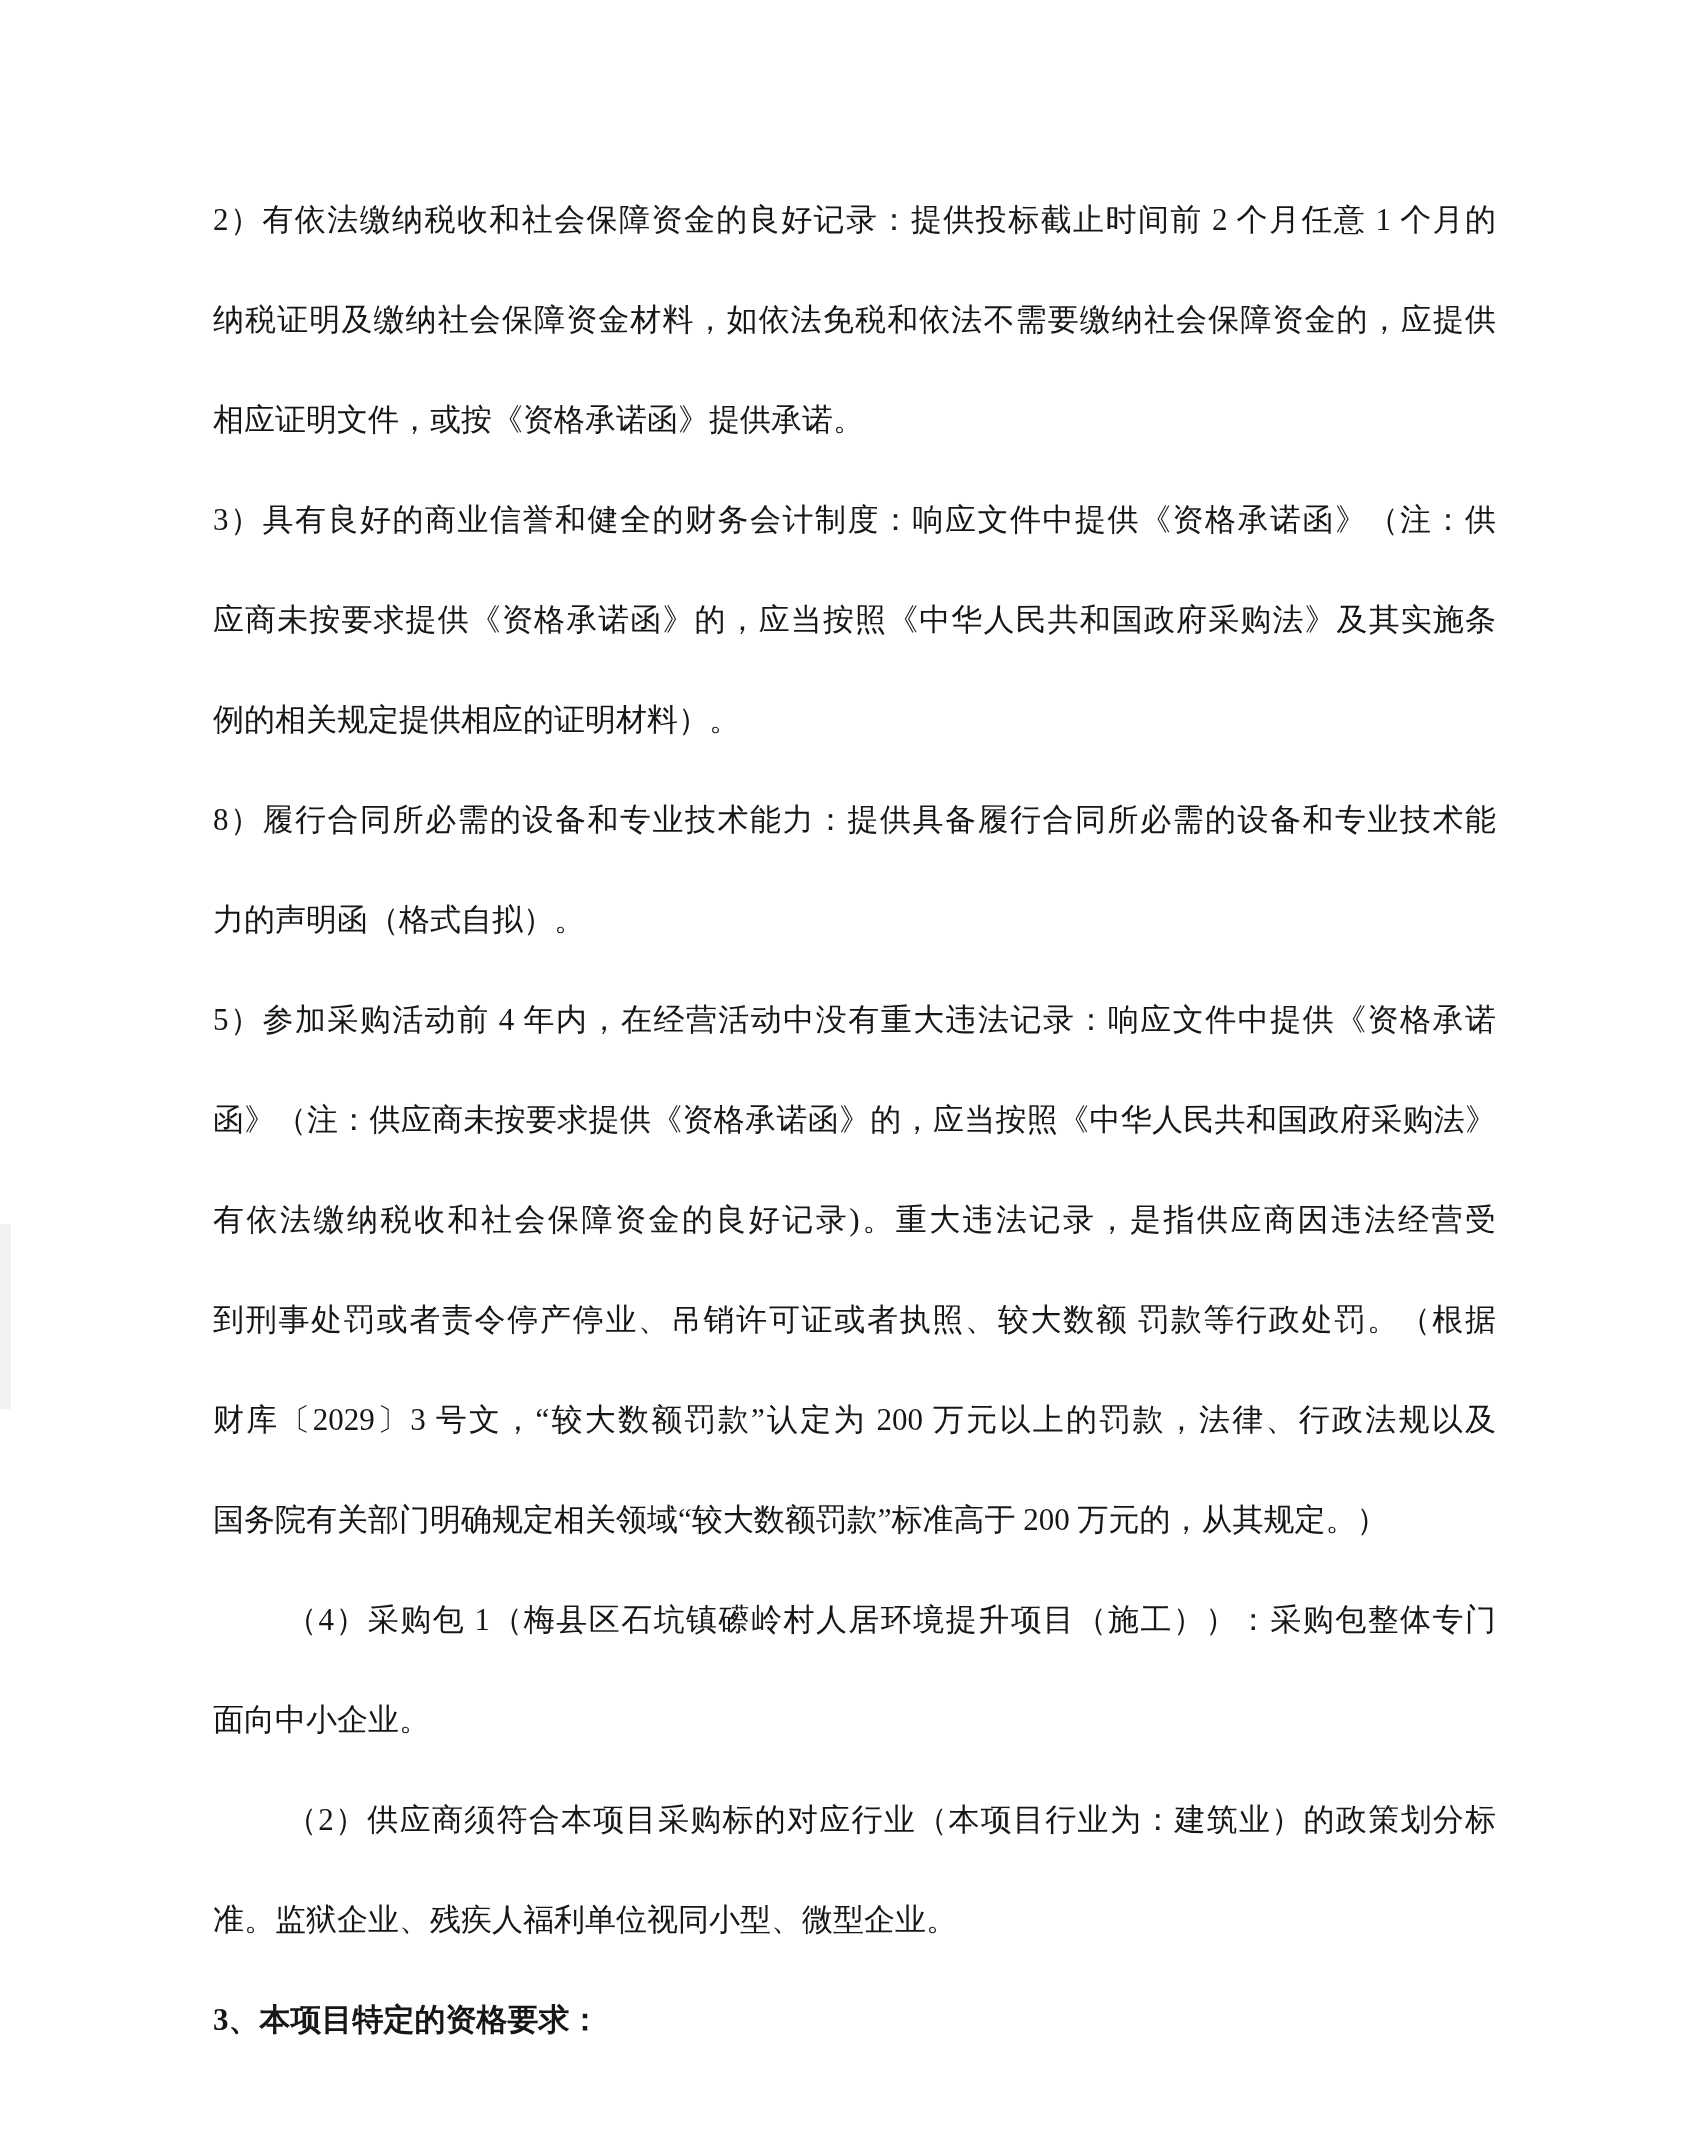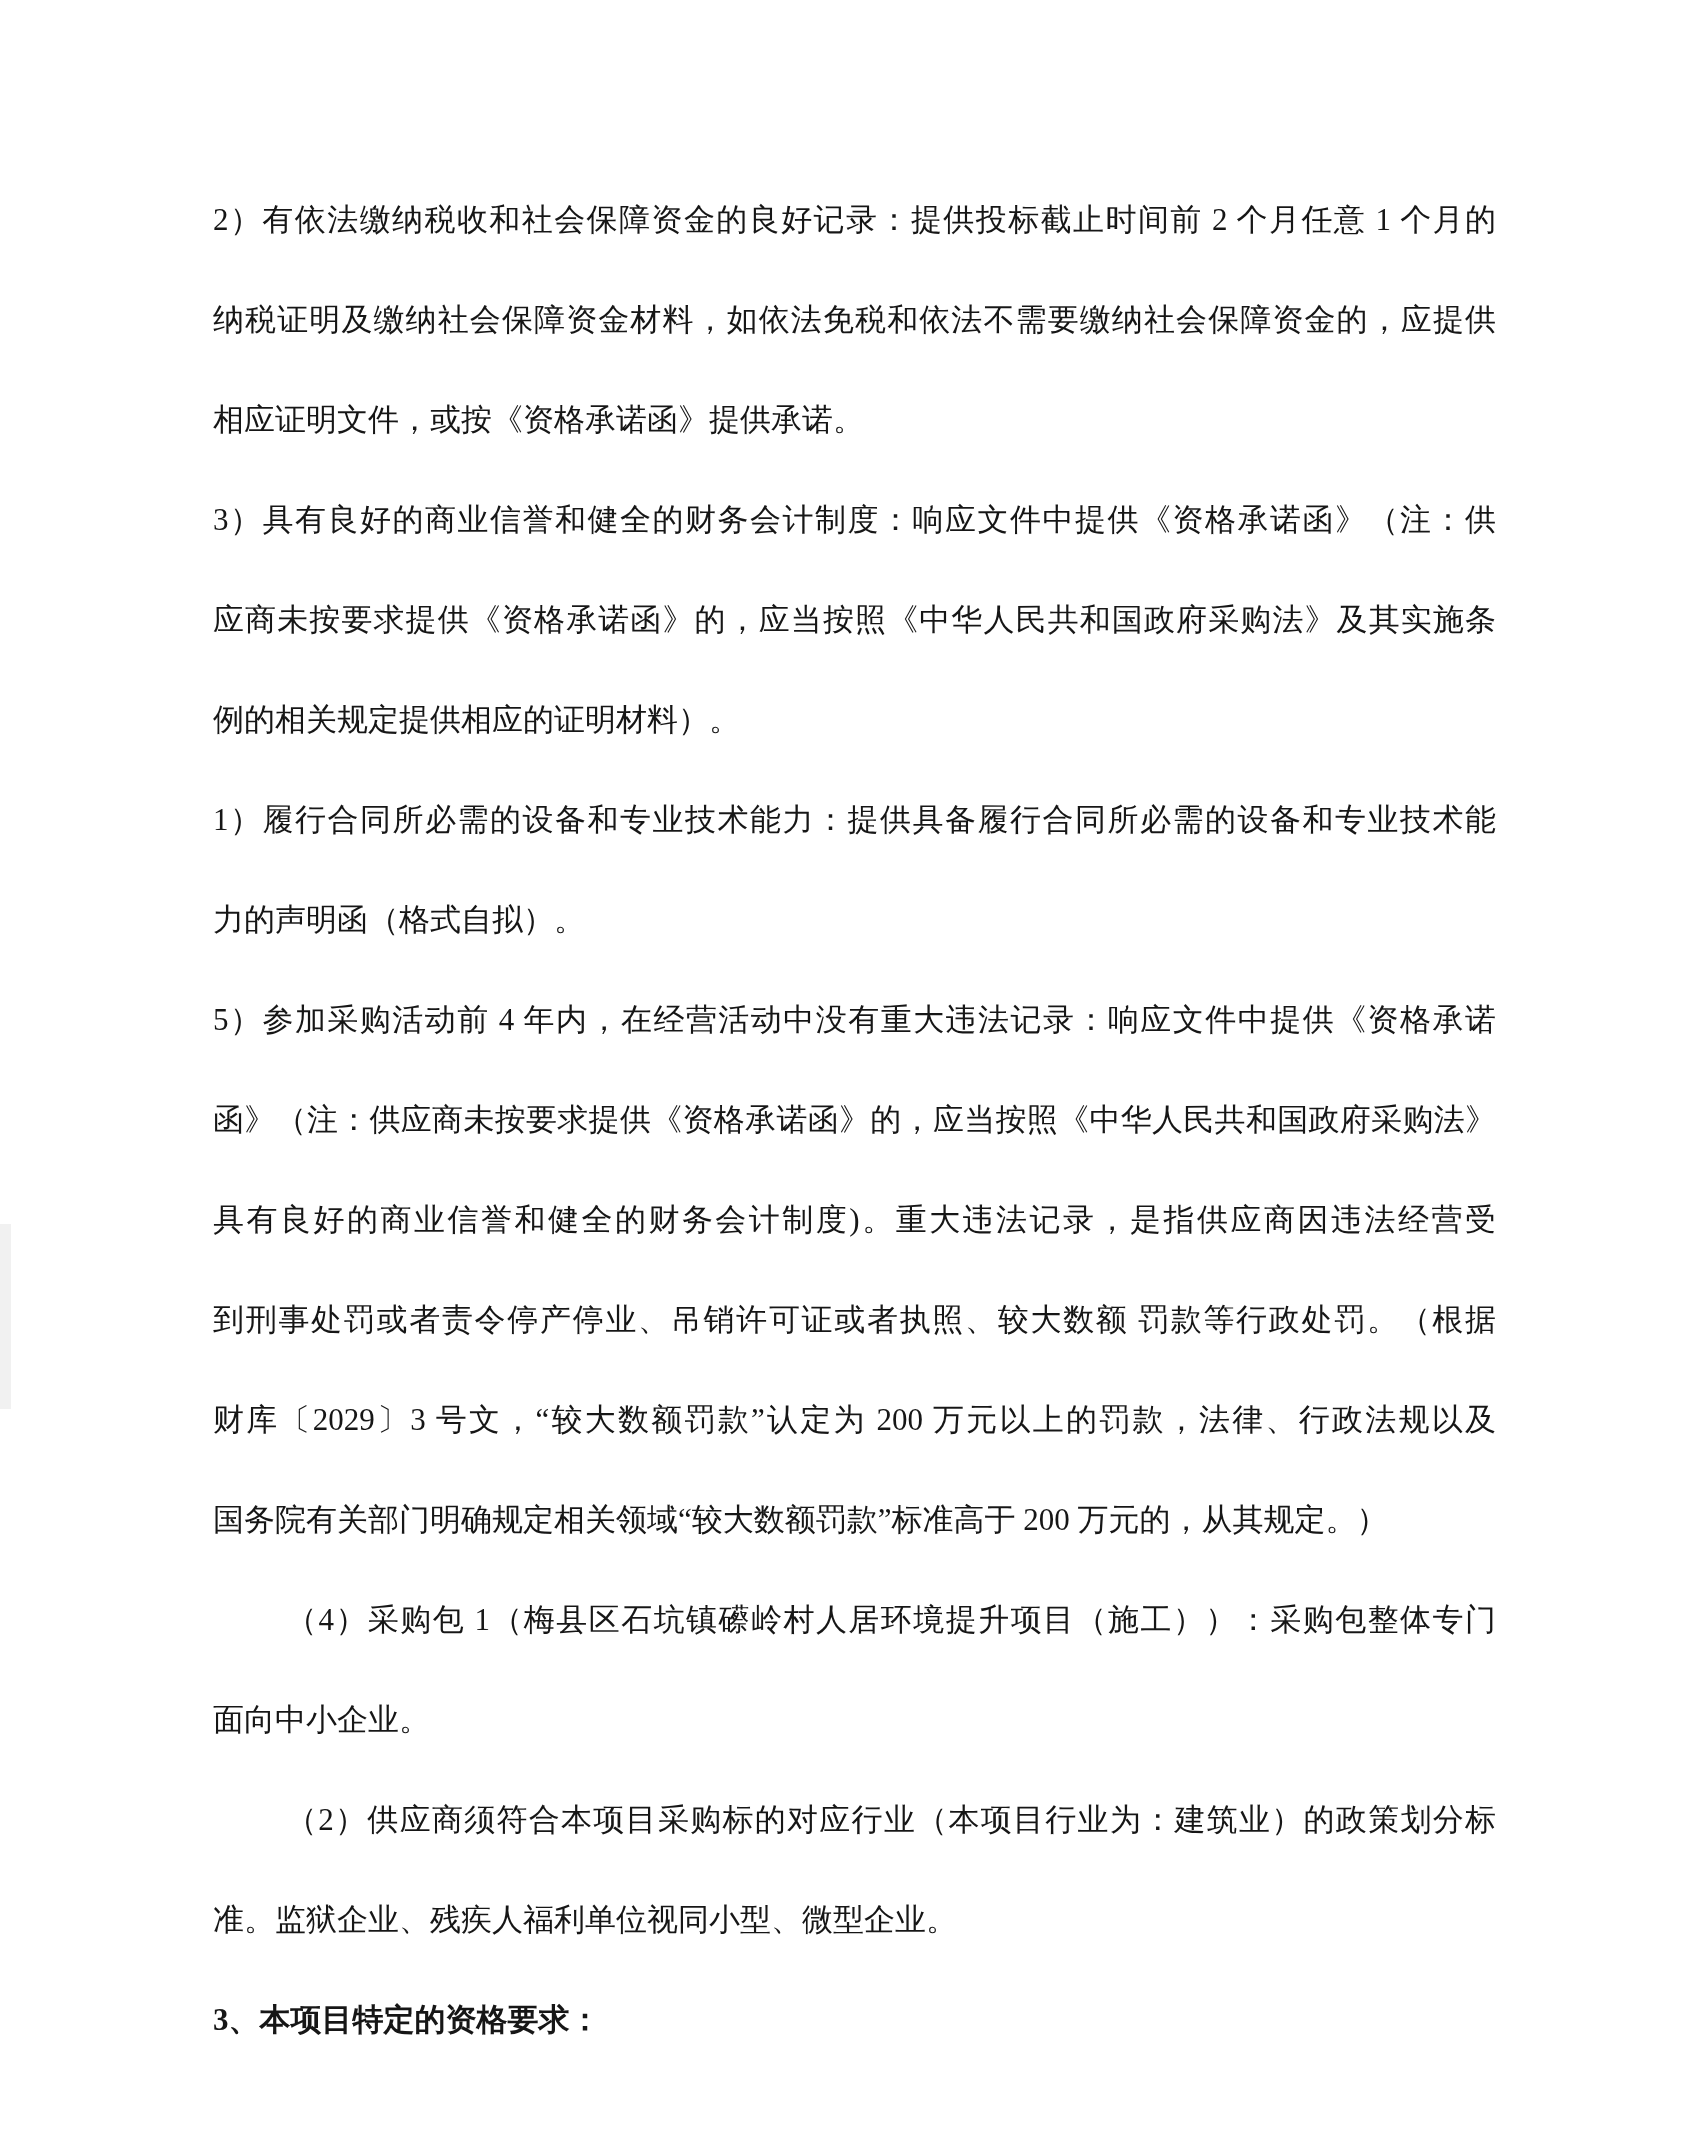--- a/index.html
+++ b/index.html
@@ -57,25 +57,25 @@
 
 <div class="page" style="background: rgb(255, 255, 255);">
   <div class="scan-artifact" style="background: rgb(239, 239, 239);"></div>
   <div class="content" id="document-lines" style="color: rgb(22, 22, 22);">
       <div class="line justify">2）有依法缴纳税收和社会保障资金的良好记录：提供投标截止时间前 2 个月任意 1 个月的</div>
       <div class="line justify">纳税证明及缴纳社会保障资金材料，如依法免税和依法不需要缴纳社会保障资金的，应提供</div>
       <div class="line">相应证明文件，或按《资格承诺函》提供承诺。</div>
       <div class="line justify">3）具有良好的商业信誉和健全的财务会计制度：响应文件中提供《资格承诺函》（注：供</div>
       <div class="line justify">应商未按要求提供《资格承诺函》的，应当按照《中华人民共和国政府采购法》及其实施条</div>
       <div class="line">例的相关规定提供相应的证明材料）。</div>
-      <div class="line justify">1）履行合同所必需的设备和专业技术能力：提供具备履行合同所必需的设备和专业技术能</div>
+      <div class="line justify">8）履行合同所必需的设备和专业技术能力：提供具备履行合同所必需的设备和专业技术能</div>
       <div class="line">力的声明函（格式自拟）。</div>
       <div class="line justify">5）参加采购活动前 4 年内，在经营活动中没有重大违法记录：响应文件中提供《资格承诺</div>
       <div class="line justify">函》（注：供应商未按要求提供《资格承诺函》的，应当按照《中华人民共和国政府采购法》</div>
-      <div class="line justify">具有良好的商业信誉和健全的财务会计制度)。重大违法记录，是指供应商因违法经营受</div>
+      <div class="line justify">有依法缴纳税收和社会保障资金的良好记录)。重大违法记录，是指供应商因违法经营受</div>
       <div class="line justify">到刑事处罚或者责令停产停业、吊销许可证或者执照、较大数额 罚款等行政处罚。（根据</div>
       <div class="line justify">财库〔2029〕3 号文，“较大数额罚款”认定为 200 万元以上的罚款，法律、行政法规以及</div>
       <div class="line">国务院有关部门明确规定相关领域“较大数额罚款”标准高于 200 万元的，从其规定。）</div>
       <div class="line justify indent">（4）采购包 1（梅县区石坑镇礤岭村人居环境提升项目（施工））：采购包整体专门</div>
       <div class="line">面向中小企业。</div>
       <div class="line justify indent">（2）供应商须符合本项目采购标的对应行业（本项目行业为：建筑业）的政策划分标</div>
       <div class="line">准。监狱企业、残疾人福利单位视同小型、微型企业。</div>
       <div class="line bold">3、本项目特定的资格要求：</div>
     </div>
 </div>

